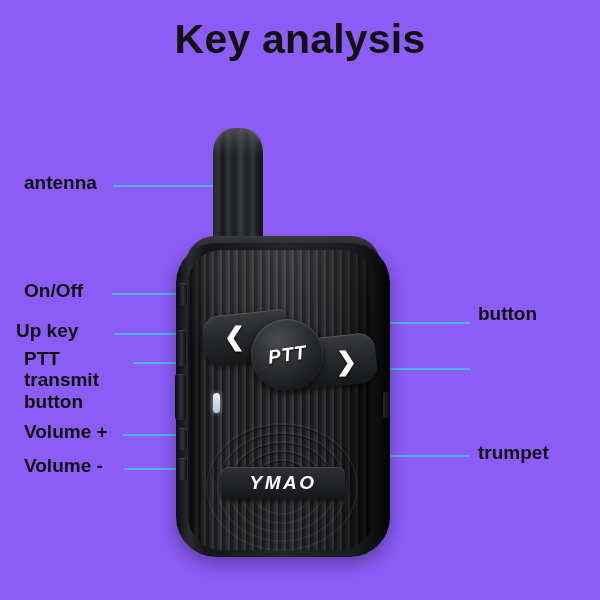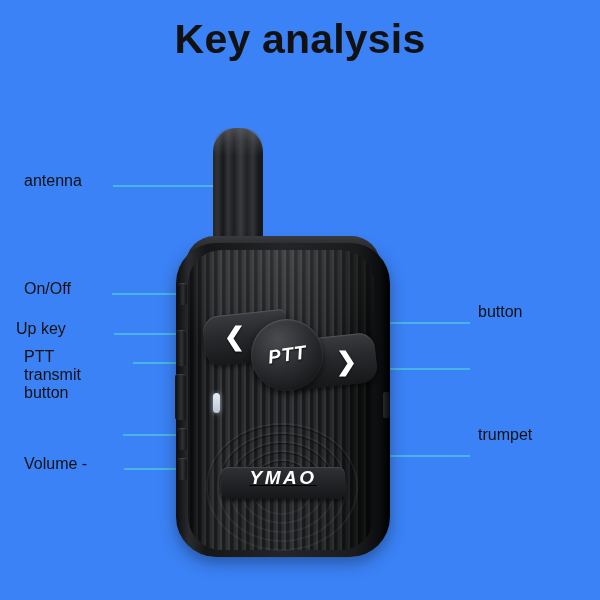--- a/index.html
+++ b/index.html
@@ -4,43 +4,43 @@
 <style>
   html, body {
     margin: 0;
     padding: 0;
     background: #ffffff;
   }
   #page {
     position: relative;
     width: 600px;
     height: 600px;
-    background: #3b82f6;
+    background: #8b5cf6;
     overflow: hidden;
     font-family: "Liberation Sans", sans-serif;
   }
 
   
   #title {
     position: absolute;
     left: 0;
     top: 16px;
     width: 600px;
     text-align: center;
     font-size: 41px;
     font-weight: bold;
     color: #111111;
     letter-spacing: 0.2px;
   }
 
   
   .label {
     position: absolute;
-    font-size: 16px;
-    font-weight: normal;
+    font-size: 19px;
+    font-weight: bold;
     color: #111111;
     white-space: pre;
     line-height: 1.12;
   }
   .label.right { text-align: left; }
 
   
   .leader {
     position: absolute;
     height: 2px;
@@ -213,22 +213,22 @@
   
   #brand-plate {
     position: absolute;
     left: 221px; top: 467px;
     width: 124px; height: 32px;
     border-radius: 7px;
     background: linear-gradient(180deg, #303135 0%, #212225 55%, #161718 100%);
     box-shadow: 0 2px 4px rgba(0,0,0,0.6), inset 0 1px 1px rgba(255,255,255,0.12);
     z-index: 9;
     display: flex;
+    align-items: center;
     justify-content: center;
-    text-decoration: underline;
   }
   #brand-text {
     color: #ffffff;
     font-size: 19px;
     font-weight: bold;
     font-style: italic;
     letter-spacing: 2.5px;
   }
 
   
@@ -320,27 +320,28 @@
   <div class="leader" style="left:112px; top:293px; width:68px;"></div>
 
   <div class="label" style="left:16px; top:320px;">Up key</div>
   <div class="leader" style="left:114px; top:333px; width:96px;"></div>
 
   <div class="label" style="left:24px; top:348px;">PTT
 transmit
 button</div>
   <div class="leader" style="left:133px; top:362px; width:48px;"></div>
 
+  <div class="label" style="left:24px; top:421px;">Volume +</div>
   <div class="leader" style="left:123px; top:434px; width:62px;"></div>
 
   <div class="label" style="left:24px; top:455px;">Volume -</div>
   <div class="leader" style="left:124px; top:468px; width:62px;"></div>
 
   <div class="label right" style="left:478px; top:303px;">button</div>
   <div class="leader" style="left:296px; top:322px; width:174px;"></div>
   <div class="leader" style="left:296px; top:322px; width:2px; height:18px;"></div>
 
   <div class="leader" style="left:356px; top:368px; width:114px;"></div>
 
-  <div class="label right" style="left:478px; top:426px;">trumpet</div>
+  <div class="label right" style="left:478px; top:442px;">trumpet</div>
   <div class="leader" style="left:318px; top:455px; width:152px;"></div>
 
 </div>
 
 </body></html>

